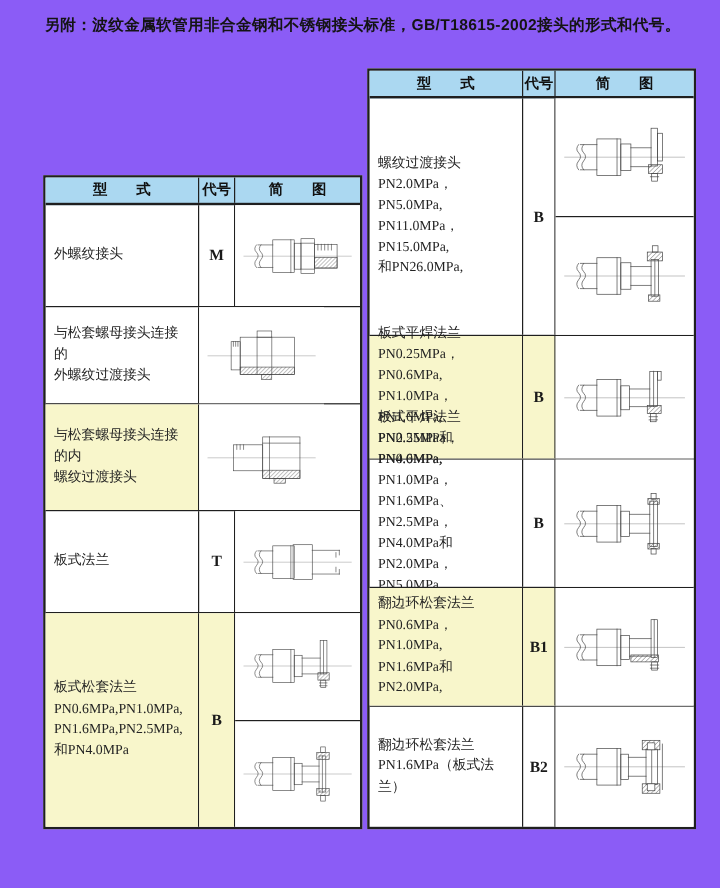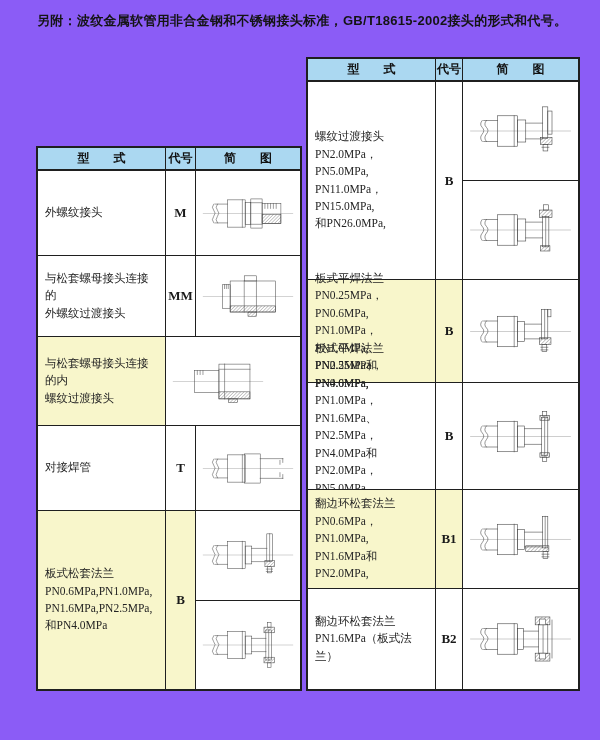--- a/index.html
+++ b/index.html
@@ -59,21 +59,20 @@
                   <path d="M136,29 v10 M142,29 v10 M148,29 v10 M154,29 v10 M160,29 v10"></path>
                   <rect x="130" y="52" width="40" height="19" fill="url(#hx)"></rect>
                 </g>
               </svg>
             </div>
           </div>
         </div>
         <div class="row" style="height: 81px;">
           <div class="cell type" style="width: 128px;">与松套螺母接头连接的
 外螺纹过渡接头</div>
-          <div class="cell code" style="width: 30px;">MM</div>
           <div class="cell diag" style="width: 104px;">
             <div class="sub">
               <svg viewBox="0 0 200 100" width="94" height="71" preserveAspectRatio="xMidYMid meet">
                 <g fill="none" stroke="#454545" stroke-width="1.1" stroke-linecap="square">
                   <line x1="5" y1="50" x2="195" y2="50" stroke="#8a8a8a" stroke-width="0.8"></line>
                   <rect x="46" y="25" width="16" height="50"></rect>
                   <path d="M50,25 v8 M54,25 v8 M58,25 v8"></path>
                   <rect x="62" y="17" width="96" height="66"></rect>
                   <rect x="92" y="6" width="26" height="11"></rect>
                   <path d="M92,17 v66 M118,17 v66"></path>
@@ -97,21 +96,21 @@
                   <rect x="102" y="13" width="66" height="74"></rect>
                   <path d="M102,24 h66 M114,13 v74"></path>
                   <rect x="102" y="72" width="66" height="15" fill="url(#hx)"></rect>
                   <rect x="122" y="87" width="20" height="8" fill="url(#hx)"></rect>
                 </g>
               </svg>
             </div>
           </div>
         </div>
         <div class="row" style="height: 85px;">
-          <div class="cell type" style="width: 128px;">对接焊管</div>
+          <div class="cell type" style="width: 128px;">板式法兰</div>
           <div class="cell code" style="width: 30px;">T</div>
           <div class="cell diag" style="width: 104px;">
             <div class="sub">
               <svg viewBox="0 0 200 100" width="94" height="75" preserveAspectRatio="xMidYMid meet">
                 <g fill="none" stroke="#454545" stroke-width="1.1" stroke-linecap="square">
                   <line x1="5" y1="50" x2="195" y2="50" stroke="#8a8a8a" stroke-width="0.8"></line>
                   <path d="M27,30 q-6,7 0,13 t0,13 t0,14"></path>
                   <path d="M35,30 q-6,7 0,13 t0,13 t0,14"></path>
                   <path d="M30,30 H56 M30,70 H56"></path>
                   <rect x="56" y="21" width="38" height="58"></rect>

